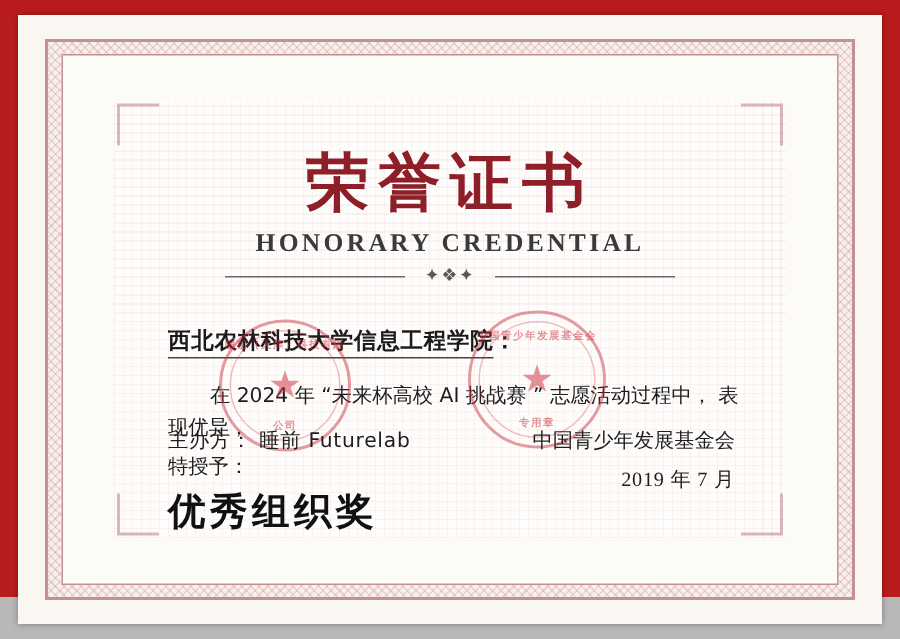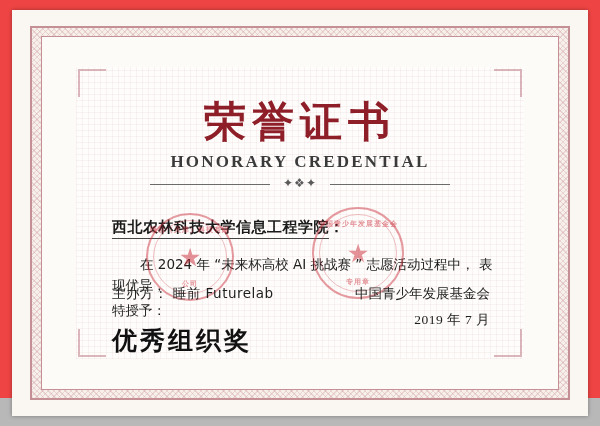--- a/index.html
+++ b/index.html
@@ -11,21 +11,21 @@
     width: 600px;
     height: 426px;
     overflow: hidden;
     font-family: "Liberation Sans", sans-serif;
   }
 
   #certificate-page {
     position: relative;
     width: 600px;
     height: 398px;
-    background: #ef4444;
+    background: #b91c1c;
   }
 
   
   .paper {
     position: absolute;
     left: 12px;
     top: 10px;
     width: 576px;
     height: 406px;
     background: #faf7f2;

